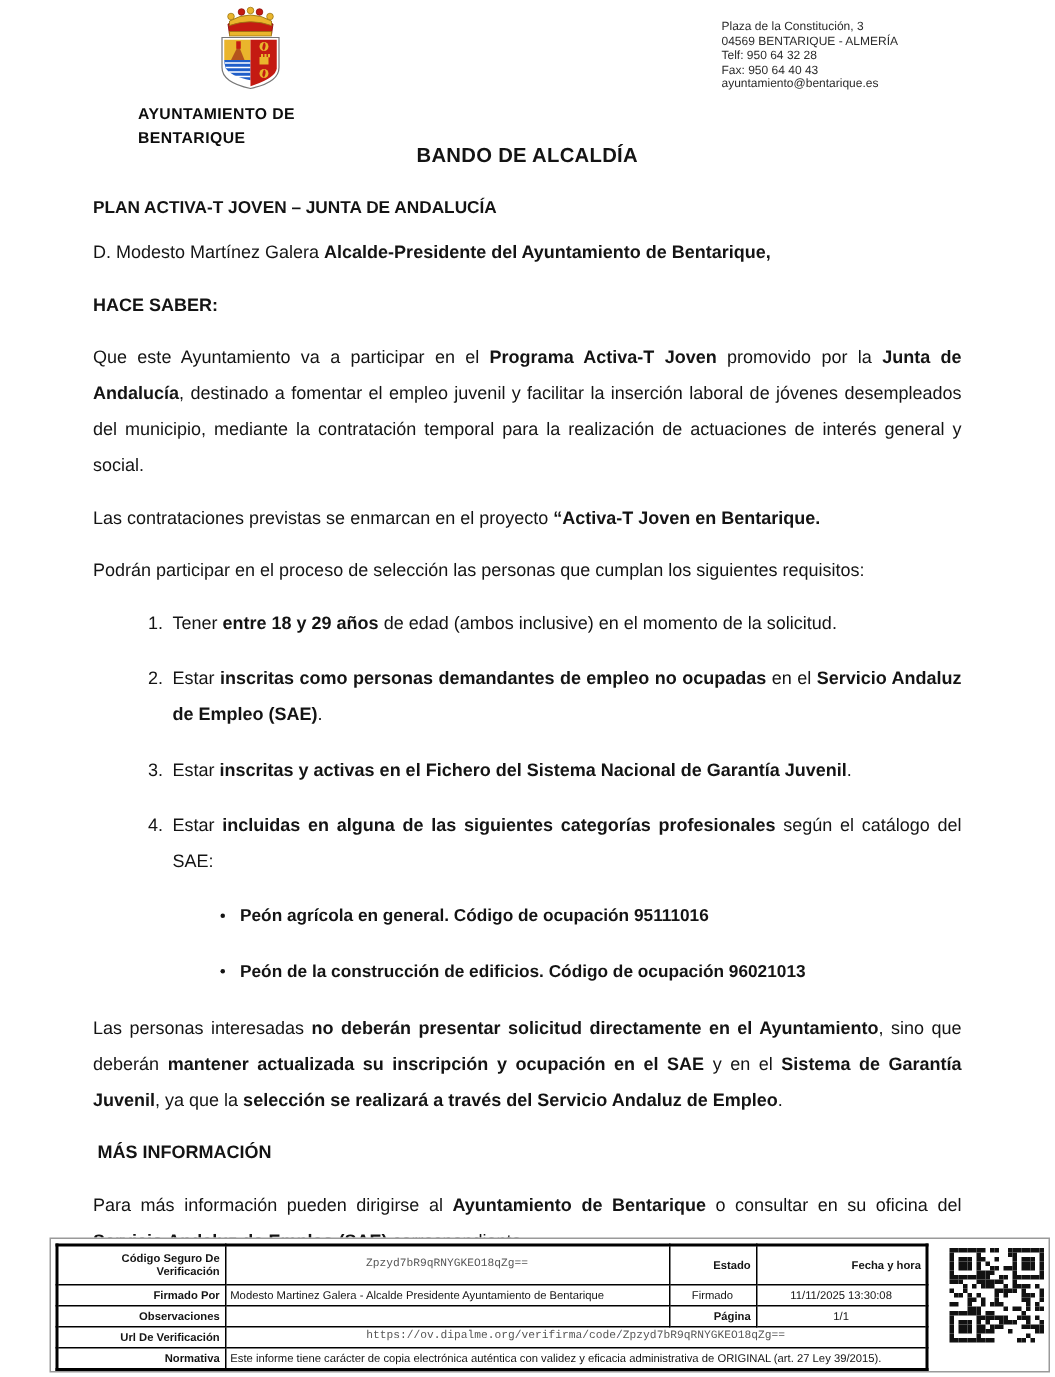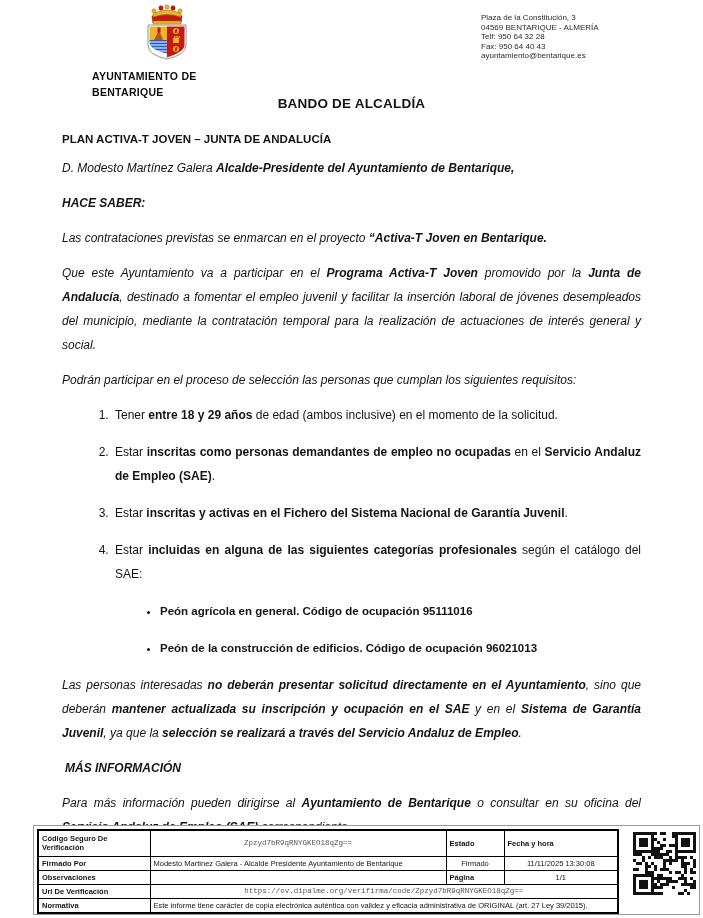--- a/index.html
+++ b/index.html
@@ -30,40 +30,40 @@
     font-size: 12px; line-height: 24px; text-align: justify;
   }
   .doc-title {
     text-align: center; font-size: 13.5px; font-weight: bold;
     letter-spacing: 0.2px; margin: 0 0 20px; line-height: 16px;
   }
   .doc-subtitle {
     text-align: left; font-size: 11.5px; font-weight: bold;
     margin: 0 0 10px; line-height: 14px;
   }
-  .main p { margin: 0 0 11px; font-style: italic; }
+  .main p { margin: 0 0 11px; }
   .heading { font-weight: bold; margin: 16px 0 11px; text-align: left; }
   .heading.indent { padding-left: 3px; }
   ol.req-list { margin: 0 0 12px; padding-left: 50px; }
   ol.req-list li { margin-bottom: 13px; padding-left: 3px; }
   ul.cat-list { margin: 2px 0 12px; padding-left: 98px; list-style: disc; }
   ul.cat-list li { margin-bottom: 13px; font-weight: bold; font-size: 11.5px; }
   
   .footer {
     position: absolute; left: 33px; top: 825px; width: 667px; height: 90px;
     border: 1px solid #9a9a9a; background: #fff;
     display: flex; align-items: flex-start; padding: 3px;
   }
   table.verif {
     border-collapse: collapse; width: 580px;
     border: 2px solid #000; font-size: 7.5px; line-height: 9px;
     table-layout: fixed;
   }
   table.verif td { border: 1px solid #000; padding: 2px 3px; vertical-align: middle; background: #fff; }
-  td.lbl, td.hdr { background: #c6c6c6; font-weight: bold; text-align: left; }
+  td.lbl, td.hdr { background: #c6c6c6; font-weight: bold; text-align: right; }
   td.mono {
     font-family: "Liberation Mono", monospace; color: #555;
     text-align: center; font-size: 7.5px;
   }
   td.val-c { text-align: center; }
   tr.row1 td { height: 26px; }
   .qr-wrap { margin-left: 14px; margin-top: 3px; }
   .qr {
     display: grid;
     grid-template-columns: repeat(21, 3px);
@@ -125,22 +125,22 @@
     <div>ayuntamiento@bentarique.es</div>
   </div>
 
   <div class="main">
     <div class="doc-title">BANDO DE ALCALDÍA</div>
     <div class="doc-subtitle">PLAN ACTIVA-T JOVEN – JUNTA DE ANDALUCÍA</div>
 
     <p><span>D. Modesto Martínez Galera </span><b>Alcalde-Presidente del Ayuntamiento de Bentarique,</b></p>
     <p class="heading" style="margin-top:0;">HACE SABER:</p>
 
+    <p><span>Que este Ayuntamiento va a participar en el </span><b>Programa Activa-T Joven</b><span> promovido por la </span><b>Junta de Andalucía</b><span>, destinado a fomentar el empleo juvenil y facilitar la inserción laboral de jóvenes desempleados del municipio, mediante la contratación temporal para la realización de actuaciones de interés general y social.</span></p>
     <p><span>Las contrataciones previstas se enmarcan en el proyecto </span><b>“Activa-T Joven en Bentarique.</b></p>
-    <p><span>Que este Ayuntamiento va a participar en el </span><b>Programa Activa-T Joven</b><span> promovido por la </span><b>Junta de Andalucía</b><span>, destinado a fomentar el empleo juvenil y facilitar la inserción laboral de jóvenes desempleados del municipio, mediante la contratación temporal para la realización de actuaciones de interés general y social.</span></p>
 
     <p>Podrán participar en el proceso de selección las personas que cumplan los siguientes requisitos:</p>
 
     <ol class="req-list">
       <li><span>Tener </span><b>entre 18 y 29 años</b><span> de edad (ambos inclusive) en el momento de la solicitud.</span></li>
       <li><span>Estar </span><b>inscritas como personas demandantes de empleo no ocupadas</b><span> en el </span><b>Servicio Andaluz de Empleo (SAE)</b><span>.</span></li>
       <li><span>Estar </span><b>inscritas y activas en el Fichero del Sistema Nacional de Garantía Juvenil</b><span>.</span></li>
       <li><span>Estar </span><b>incluidas en alguna de las siguientes categorías profesionales</b><span> según el catálogo del SAE:</span></li>
     </ol>
 

